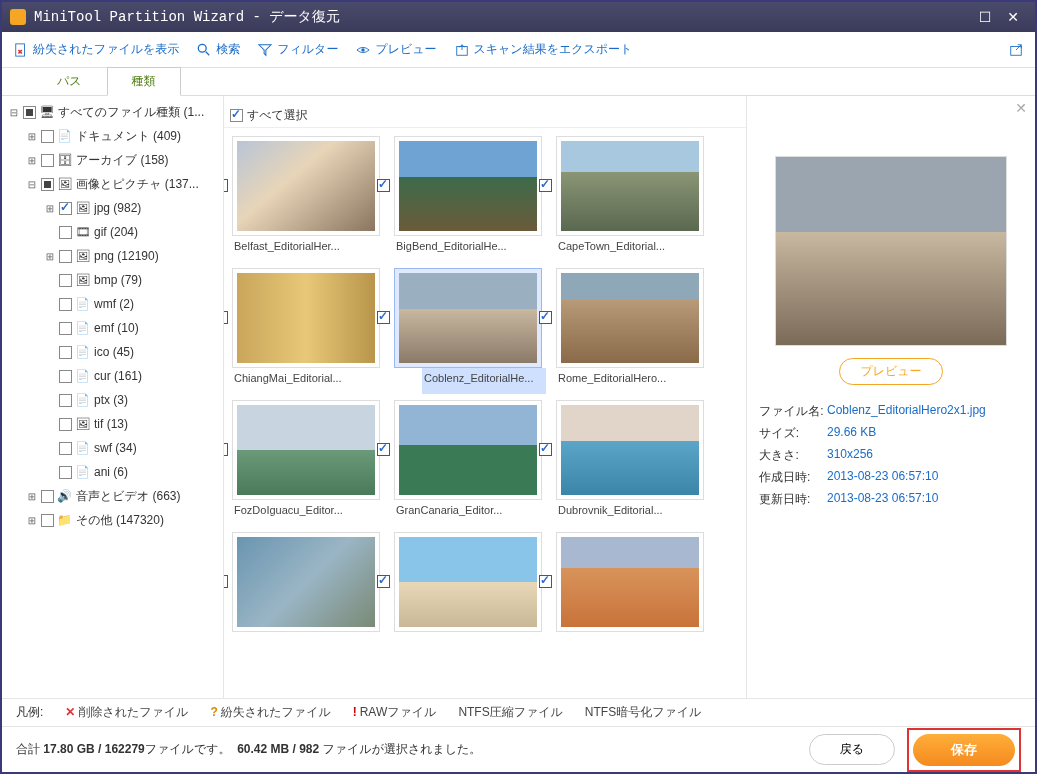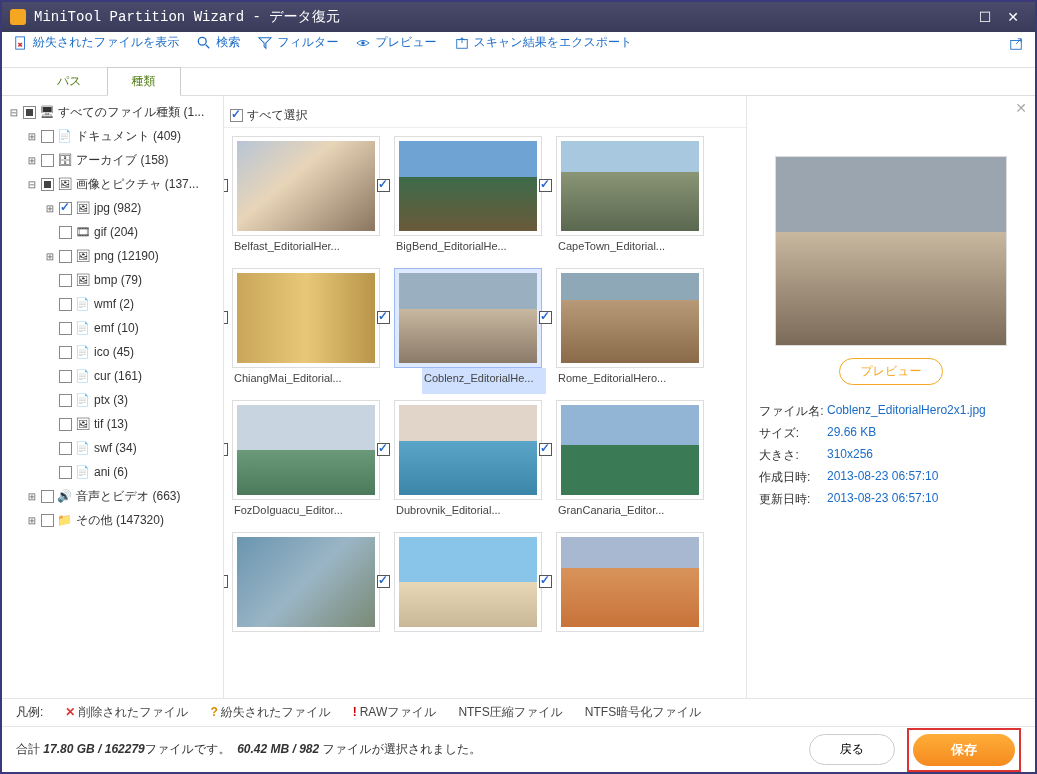--- a/index.html
+++ b/index.html
@@ -4,21 +4,21 @@
 <style>
 * { box-sizing: border-box; margin: 0; padding: 0; }
 body { font-family: "Segoe UI", "Yu Gothic UI", Meiryo, sans-serif; font-size: 12px; background: #fff; color: #333; }
 .window { width: 1037px; height: 774px; border: 2px solid #3a3a7a; display: flex; flex-direction: column; background: #fff; position: relative; }
 
 .titlebar { height: 30px; background: #3a3a5a; background: linear-gradient(#4a4a6a,#3a3a5a); color: #fff; display: flex; align-items: center; padding: 0 8px; }
 .titlebar .app-icon { width: 16px; height: 16px; background: #f5a623; border-radius: 3px; margin-right: 8px; display:inline-block; }
 .titlebar .title { flex: 1; font-size: 14px; font-family: Liberation Mono, monospace; }
 .titlebar .win-btn { width: 28px; text-align: center; cursor: pointer; font-size: 14px; }
 
-.toolbar { height: 36px; border-bottom: 1px solid #e0e0e0; display: flex; align-items: flex-end; padding: 16px 12px; gap: 18px; background:#fff; }
+.toolbar { height: 36px; border-bottom: 1px solid #e0e0e0; display: flex; align-items: center; padding: 8px 12px; gap: 18px; background:#fff; }
 .toolbar .tbtn { display: flex; align-items: center; gap: 5px; color: #1a6cc8; cursor: pointer; font-size: 12px; }
 .toolbar .tbtn svg, .toolbar .tbtn .ico { width: 14px; height: 14px; }
 .toolbar .spacer { flex: 1; }
 
 .tabs-row { height: 28px; display: flex; align-items: flex-end; padding-left: 30px; border-bottom: 1px solid #ddd; }
 .tab { padding: 5px 24px; border: 1px solid transparent; border-bottom: none; font-size: 12px; color: #4d7c0f; cursor:pointer; }
 .tab.active { border-color: #ccc; background: #fff; position: relative; top: 1px; border-bottom: 1px solid #fff; }
 
 .main { flex: 1; display: flex; overflow: hidden; }
 
@@ -55,21 +55,21 @@
 .meta-row .v{ color:#1a6cc8; }
 
 .legend { height: 28px; border-top: 1px solid #e5e5e5; display: flex; align-items: center; gap: 22px; padding: 0 14px; font-size: 12px; color:#444; }
 .legend .lt{ color:#333;}
 .legend .x{ color:#d33; font-weight:bold; margin-right:3px;}
 .legend .q{ color:#d88a00; font-weight:bold; margin-right:3px;}
 .legend .e{ color:#c00; font-weight:bold; margin-right:3px;}
 
 .footer { height: 46px; border-top: 1px solid #e5e5e5; display: flex; align-items: center; padding: 0 14px; gap: 12px; }
 .footer .status { flex:1; font-size:12px; color:#333; }
-.footer .status b{ font-weight:bold;font-style:italic;}
+.footer .status b{ font-weight:bold;}
 .btn-back { border:1px solid #ccc; background:#fff; border-radius:18px; padding: 6px 30px; cursor:pointer; font-size:12px;}
 .btn-save-wrap{ border:2px solid #d33; padding:4px; }
 .btn-save { background: linear-gradient(#ffae3a,#f58a1f); color:#fff; border:none; border-radius:18px; padding:7px 38px; cursor:pointer; font-weight:bold; font-size:13px;}
 
 
 .g1{background:linear-gradient(140deg,#b8c5d6,#e8d5b8 40%,#8a7560);}
 .g2{background:linear-gradient(180deg,#6fa3d4 40%,#3c6b4a 40%,#6b5a3a);}
 .g3{background:linear-gradient(180deg,#a8c8e0 35%,#8a9575 35%,#5a6850);}
 .g4{background:linear-gradient(90deg,#c9a65a,#e8c878 50%,#b8954a);}
 .g5{background:linear-gradient(180deg,#9ab0c0 40%,#c8b8a0 40%,#8a7a68);}
@@ -307,30 +307,30 @@
           <div class="card">
             <div class="thumb ">
               <span class="tcb checked"></span>
               <div class="thumb-img g7"></div>
             </div>
             <div class="card-caption ">FozDoIguacu_Editor...</div>
           </div>
           <div class="card">
             <div class="thumb ">
               <span class="tcb checked"></span>
+              <div class="thumb-img g9"></div>
+            </div>
+            <div class="card-caption ">GranCanaria_Editor...</div>
+          </div>
+          <div class="card">
+            <div class="thumb ">
+              <span class="tcb checked"></span>
               <div class="thumb-img g8"></div>
             </div>
             <div class="card-caption ">Dubrovnik_Editorial...</div>
-          </div>
-          <div class="card">
-            <div class="thumb ">
-              <span class="tcb checked"></span>
-              <div class="thumb-img g9"></div>
-            </div>
-            <div class="card-caption ">GranCanaria_Editor...</div>
           </div>
           <div class="card">
             <div class="thumb ">
               <span class="tcb checked"></span>
               <div class="thumb-img g10"></div>
             </div>
             <div class="card-caption "></div>
           </div>
           <div class="card">
             <div class="thumb ">

